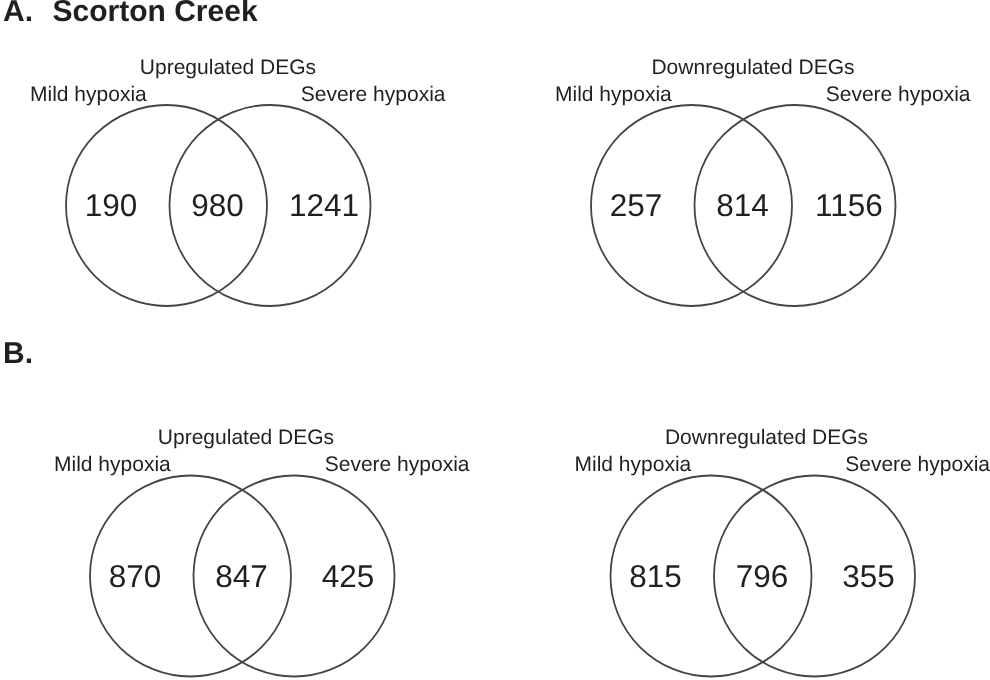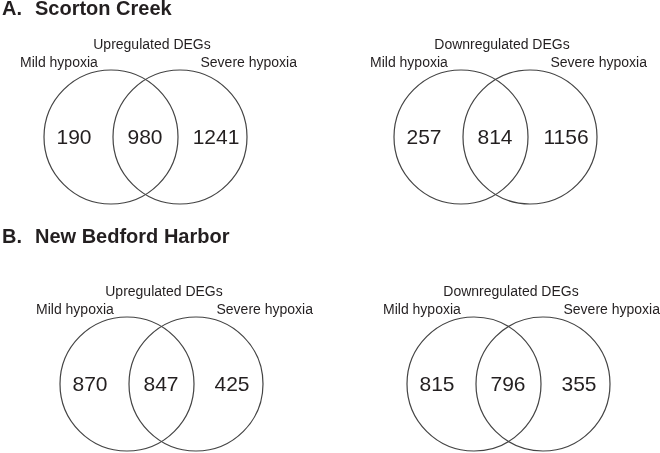--- a/index.html
+++ b/index.html
@@ -60,21 +60,20 @@
     <text class="circle-label" x="297" y="33" text-anchor="end">Severe hypoxia</text>
     <circle cx="111" cy="103" r="67"></circle>
     <circle cx="180" cy="103" r="67"></circle>
     <text class="venn-number" x="74" y="110" text-anchor="middle">257</text>
     <text class="venn-number" x="145" y="110" text-anchor="middle">814</text>
     <text class="venn-number" x="216" y="110" text-anchor="middle">1156</text>
   </svg>
 
   <div class="panel-heading" style="left:2px; top:225px;">
     <span class="letter">B.</span>
-    <span>New Bedford Harbor</span>
   </div>
 
   <svg class="venn" style="left:16px; top:281px;" width="330" height="174" viewBox="0 0 330 174">
     <text class="venn-title" x="148" y="15" text-anchor="middle">Upregulated DEGs</text>
     <text class="circle-label" x="20" y="33">Mild hypoxia</text>
     <text class="circle-label" x="297" y="33" text-anchor="end">Severe hypoxia</text>
     <circle cx="111" cy="103" r="67"></circle>
     <circle cx="180" cy="103" r="67"></circle>
     <text class="venn-number" x="74" y="110" text-anchor="middle">870</text>
     <text class="venn-number" x="145" y="110" text-anchor="middle">847</text>

